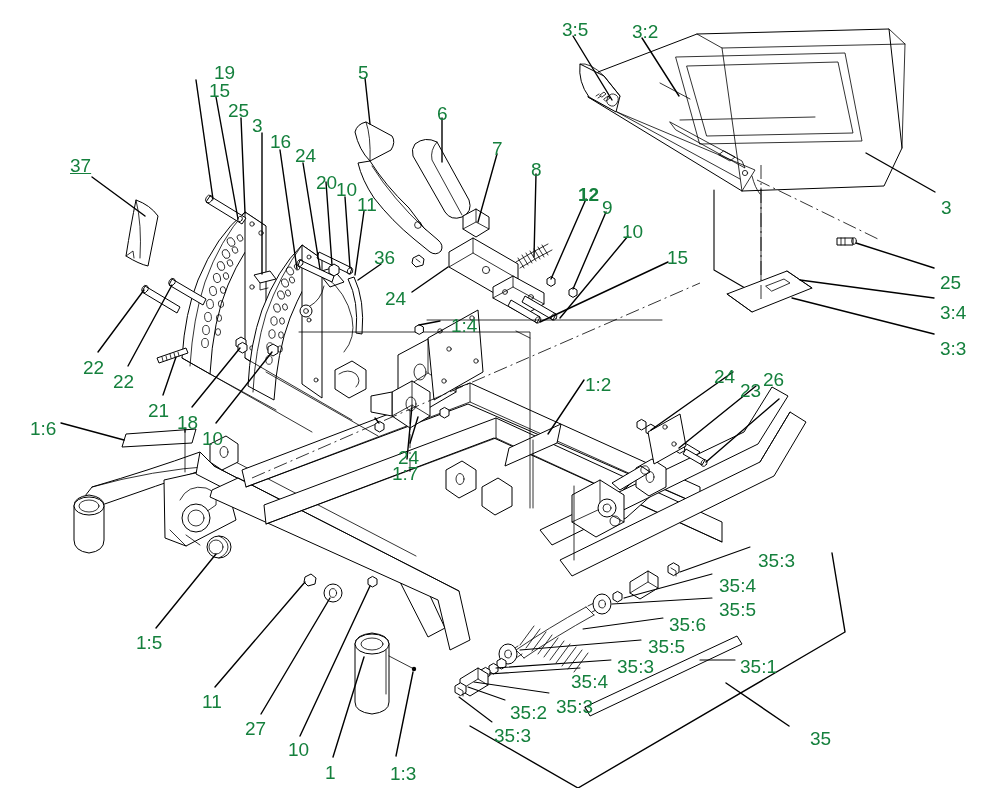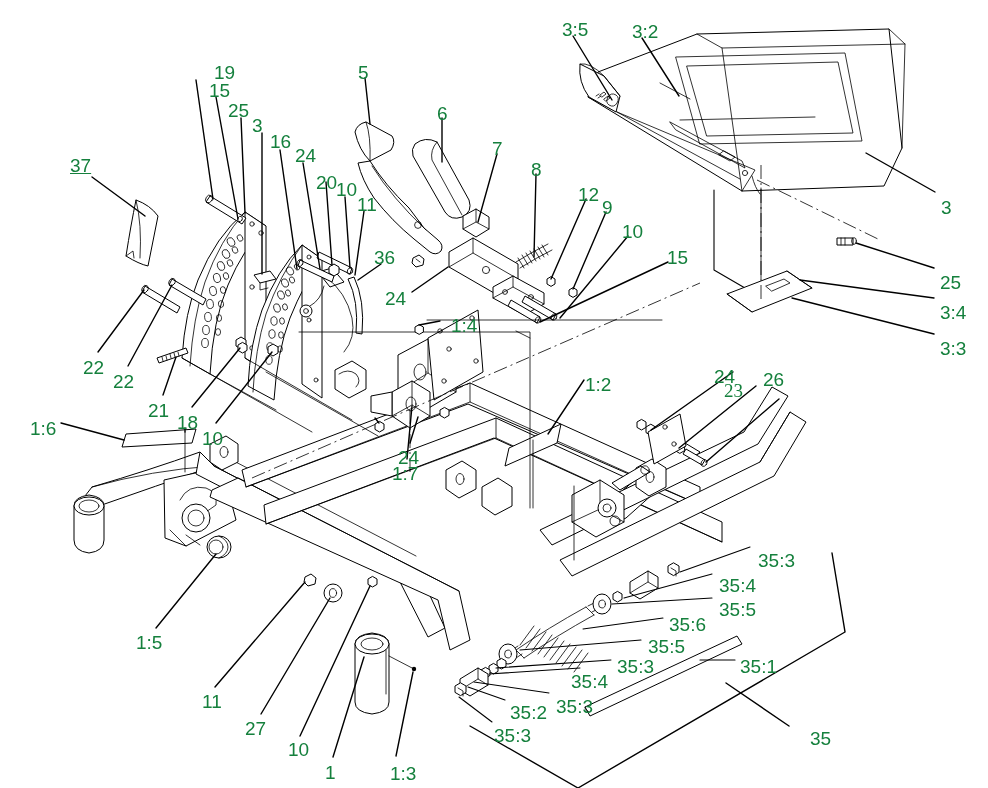--- a/index.html
+++ b/index.html
@@ -488,21 +488,21 @@
   <div class="lbl" style="left:252px; top:116px;">3</div>
   <div class="lbl" style="left:270px; top:132px;">16</div>
   <div class="lbl" style="left:295px; top:146px;">24</div>
   <div class="lbl" style="left:316px; top:165px;margin-top:8px;">20</div>
   <div class="lbl" style="left:336px; top:180px;">10</div>
   <div class="lbl" style="left:357px; top:195px;">11</div>
   <div class="lbl" style="left:358px; top:63px;">5</div>
   <div class="lbl" style="left:437px; top:104px;">6</div>
   <div class="lbl" style="left:492px; top:139px;">7</div>
   <div class="lbl" style="left:531px; top:160px;">8</div>
-  <div class="lbl" style="left:578px; top:185px;">12</div>
+  <div class="lbl" style="left:578px; top:185px;font-weight:bold;">12</div>
   <div class="lbl" style="left:602px; top:198px;">9</div>
   <div class="lbl" style="left:622px; top:222px;">10</div>
   <div class="lbl" style="left:667px; top:248px;">15</div>
   <div class="lbl" style="left:374px; top:248px;">36</div>
   <div class="lbl" style="left:385px; top:289px;">24</div>
   <div class="lbl" style="left:562px; top:20px;">3:5</div>
   <div class="lbl" style="left:632px; top:22px;">3:2</div>
   <div class="lbl" style="left:941px; top:198px;">3</div>
   <div class="lbl" style="left:940px; top:273px;">25</div>
   <div class="lbl" style="left:940px; top:303px;">3:4</div>
@@ -517,21 +517,21 @@
   <div class="lbl" style="left:30px;  top:419px;">1:6</div>
   <div class="lbl" style="left:136px; top:633px;">1:5</div>
   <div class="lbl" style="left:202px; top:692px;">11</div>
   <div class="lbl" style="left:245px; top:719px;">27</div>
   <div class="lbl" style="left:288px; top:740px;">10</div>
   <div class="lbl" style="left:325px; top:763px;">1</div>
   <div class="lbl" style="left:390px; top:764px;">1:3</div>
   <div class="lbl" style="left:398px; top:448px;">24</div>
   <div class="lbl" style="left:392px; top:464px;">1:7</div>
   <div class="lbl" style="left:714px; top:367px;">24</div>
-  <div class="lbl" style="left:724px; top:381px;font-family:Liberation Serif, serif;">23</div>
+  <div class="lbl" style="left:740px; top:381px;">23</div>
   <div class="lbl" style="left:763px; top:370px;">26</div>
   <div class="lbl" style="left:758px; top:551px;">35:3</div>
   <div class="lbl" style="left:719px; top:576px;">35:4</div>
   <div class="lbl" style="left:719px; top:600px;">35:5</div>
   <div class="lbl" style="left:669px; top:615px;">35:6</div>
   <div class="lbl" style="left:648px; top:637px;">35:5</div>
   <div class="lbl" style="left:617px; top:657px;">35:3</div>
   <div class="lbl" style="left:740px; top:657px;">35:1</div>
   <div class="lbl" style="left:571px; top:672px;">35:4</div>
   <div class="lbl" style="left:510px; top:703px;">35:2</div>

